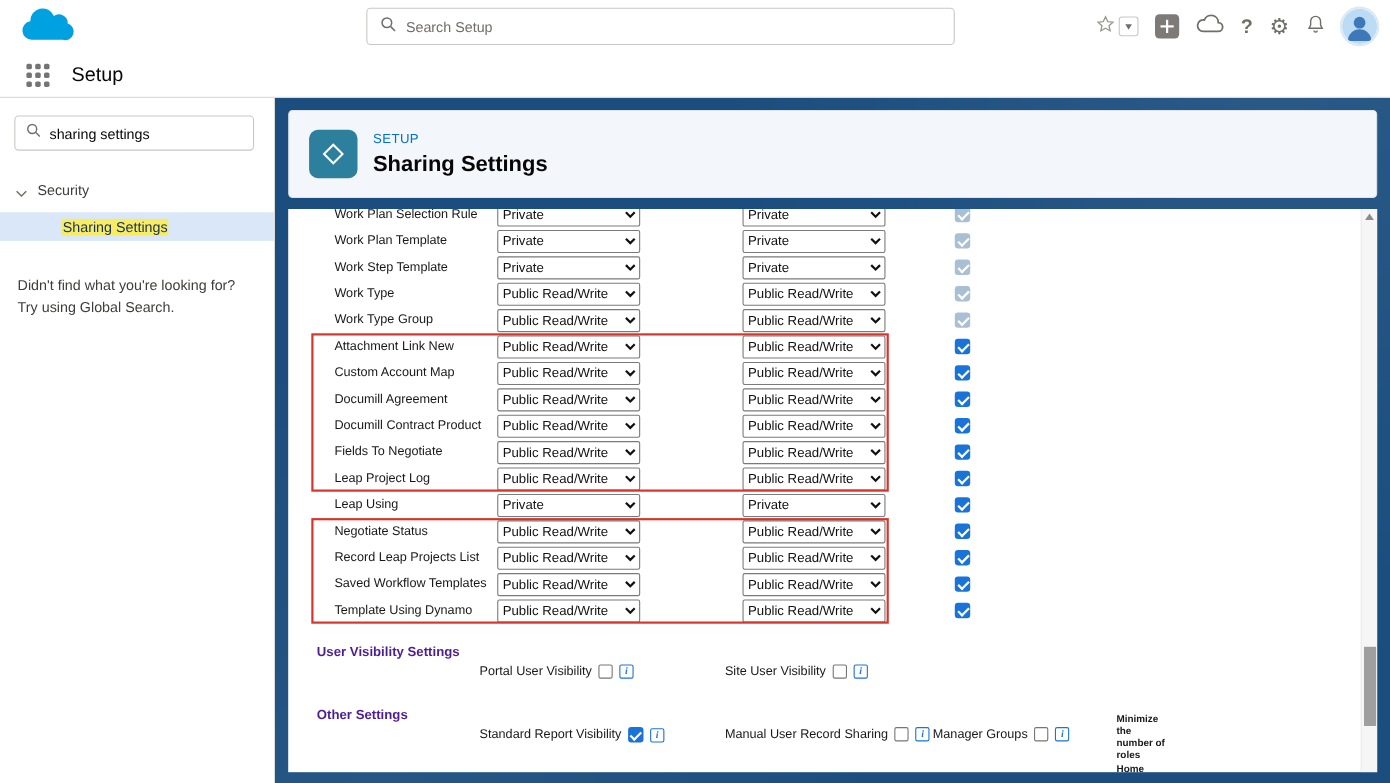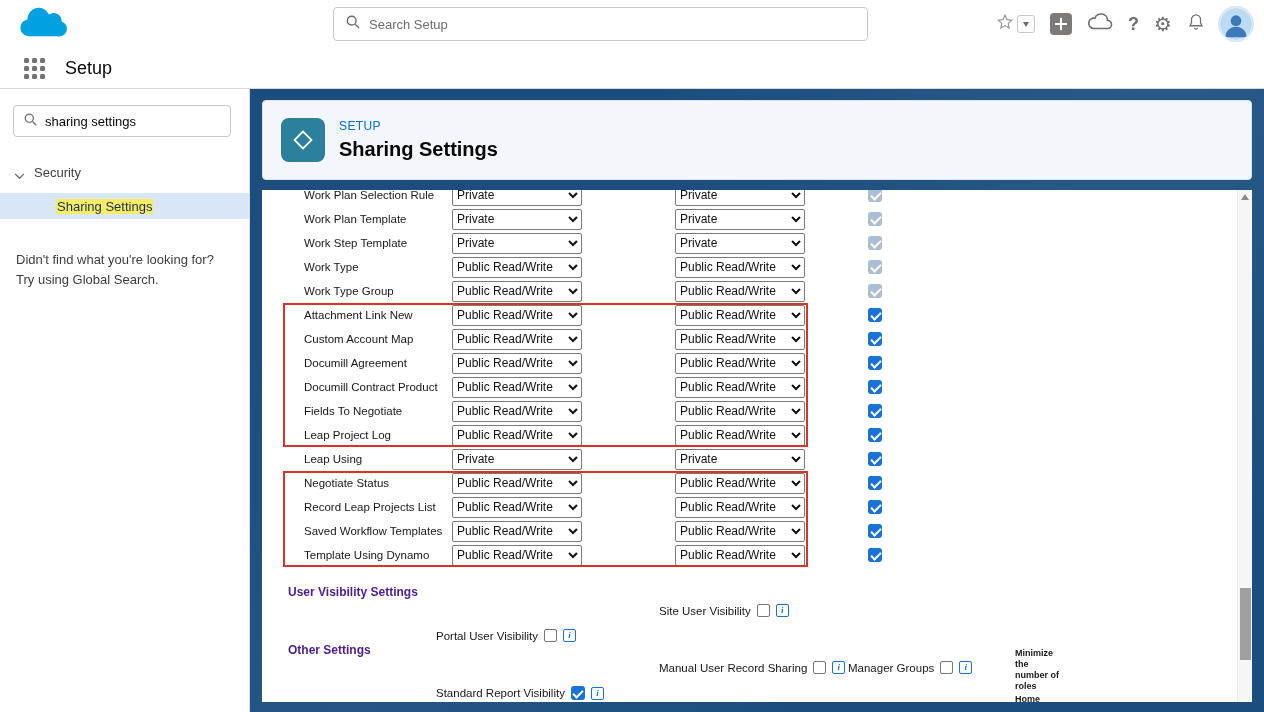--- a/index.html
+++ b/index.html
@@ -87,23 +87,23 @@
   #red1 { top:113px; height:144px; }
   #red2 { top:281px; height:96px; }
 
   .section-heading { position:absolute; left:26px; font-size:12px; font-weight:bold; color:#4c1d95; }
   #uvs-heading { top:395px; }
   #other-heading { top:453px; }
   .items-layer { position:absolute; left:0; right:0; height:20px; }
   #uvs-items { top:414px; }
   #other-items { top:471px; }
   .svc-item { position:absolute; display:flex; align-items:center; gap:6px; font-size:11.5px; color:#181818; top:0; }
-  #uvs-items .svc-item:nth-child(1) { left:174px;margin-top:25px; }
+  #uvs-items .svc-item:nth-child(1) { left:174px; }
   #uvs-items .svc-item:nth-child(2) { left:397px; }
-  #other-items .svc-item:nth-child(1) { left:174px;margin-top:25px; }
+  #other-items .svc-item:nth-child(1) { left:174px; }
   #other-items .svc-item:nth-child(2) { left:397px; }
   #other-items .svc-item:nth-child(3) { left:586px; }
   .info-icon { width:13px; height:13px; border:1px solid #1a73d9; border-radius:2px; color:#1a73d9;
     font:italic bold 9px/11px "Liberation Serif", serif; text-align:center; display:inline-block; background:#fff; }
 
   .col-headers { position:absolute; left:753px; top:458px; display:flex; gap:2px;
     font-size:9px; font-weight:bold; color:#181818; line-height:11px;flex-direction:column; }
   .col-headers div:nth-child(1) { width:48px; }
   .col-headers div:nth-child(2) { width:33px; }
   .col-headers div:nth-child(3) { width:40px; }

